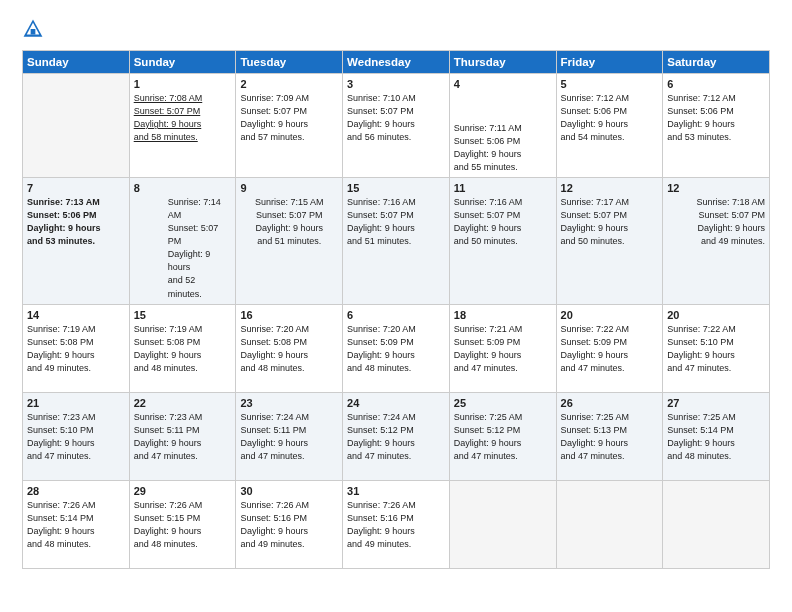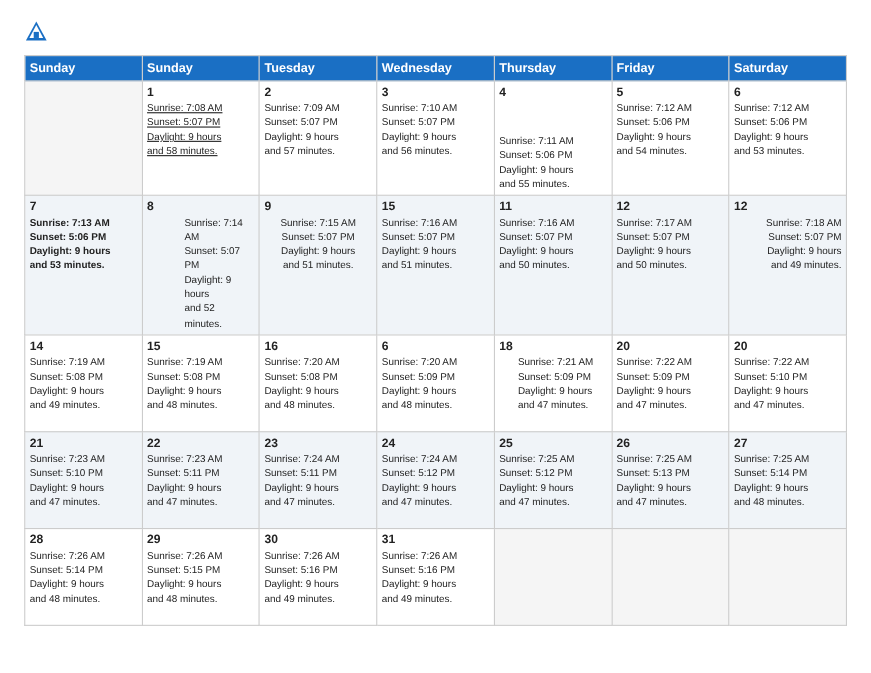--- a/index.html
+++ b/index.html
@@ -245,21 +245,21 @@
           </td>
           <td>
             <span class="day-num">6</span>
             <div class="day-info" style="white-space: pre-line;">Sunrise: 7:20 AM
 Sunset: 5:09 PM
 Daylight: 9 hours
 and 48 minutes.</div>
           </td>
           <td>
             <span class="day-num">18</span>
-            <div class="day-info" style="white-space: pre-line; margin-left: 17px;">Sunrise: 7:21 AM
+            <div class="day-info" style="white-space: pre-line;">Sunrise: 7:21 AM
 Sunset: 5:09 PM
 Daylight: 9 hours
 and 47 minutes.</div>
           </td>
           <td>
             <span class="day-num">20</span>
             <div class="day-info" style="white-space: pre-line;">Sunrise: 7:22 AM
 Sunset: 5:09 PM
 Daylight: 9 hours
 and 47 minutes.</div>

